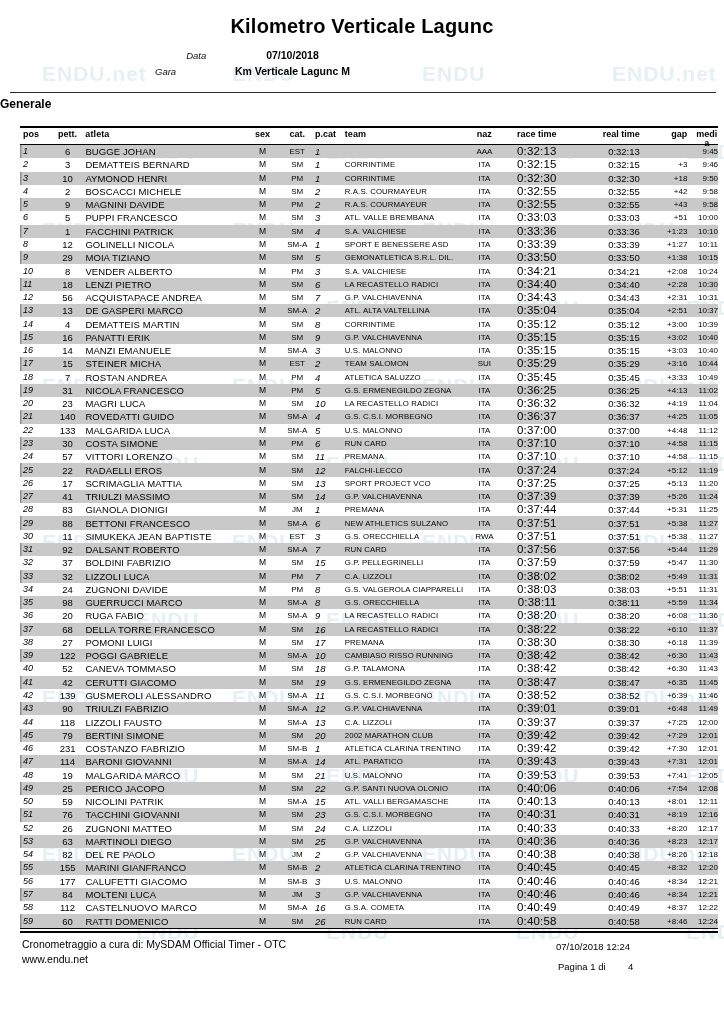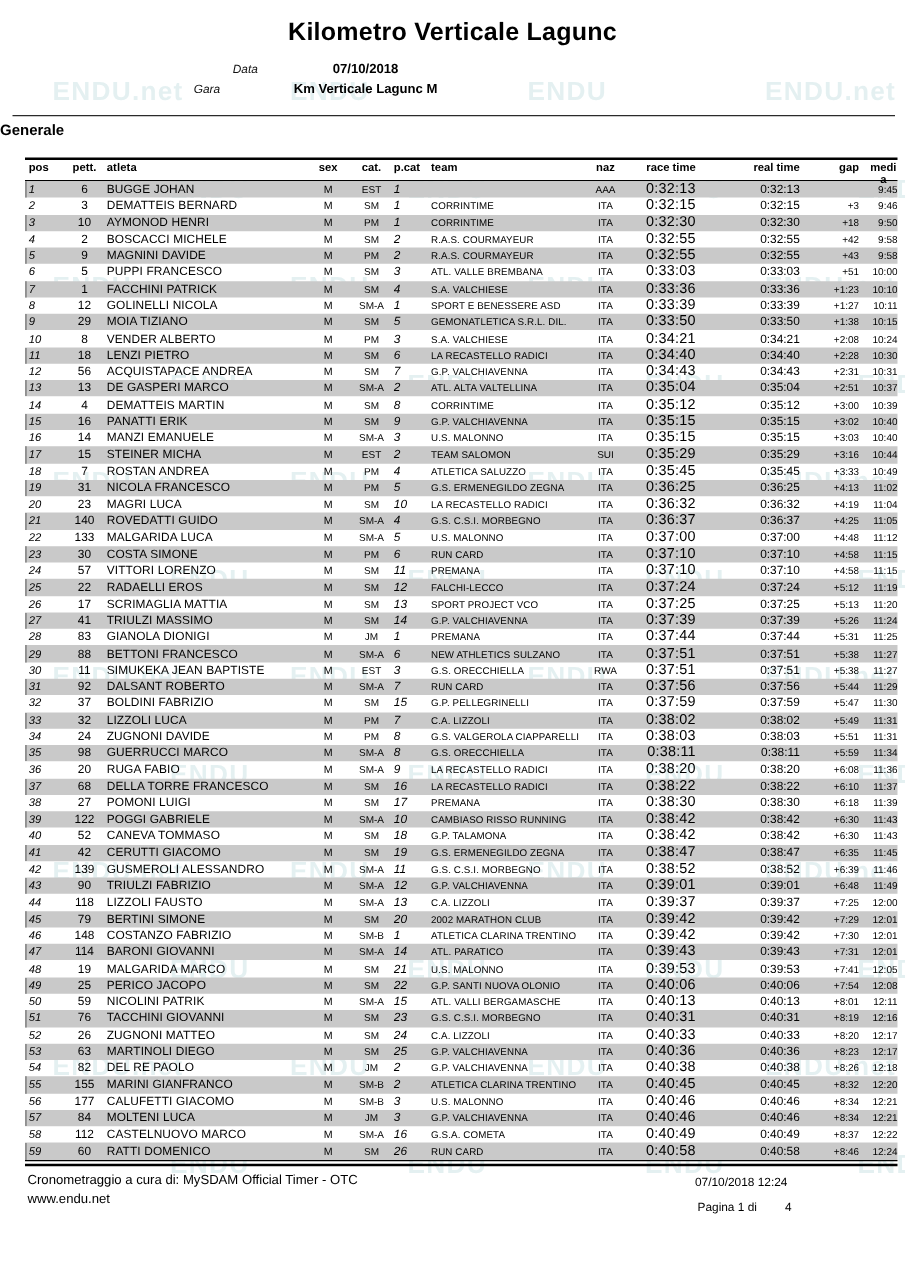--- a/index.html
+++ b/index.html
@@ -781,21 +781,21 @@
           <div class="cell c-pcat">20</div>
           <div class="cell c-team">2002 MARATHON CLUB</div>
           <div class="cell c-naz">ITA</div>
           <div class="cell c-race">0:39:42</div>
           <div class="cell c-real">0:39:42</div>
           <div class="cell c-gap">+7:29</div>
           <div class="cell c-media">12:01</div>
         </div>
         <div class="row">
           <div class="cell c-pos">46</div>
-          <div class="cell c-pett">148</div>
+          <div class="cell c-pett">231</div>
           <div class="cell c-atleta">COSTANZO FABRIZIO</div>
           <div class="cell c-sex">M</div>
           <div class="cell c-cat">SM-B</div>
           <div class="cell c-pcat">1</div>
           <div class="cell c-team">ATLETICA CLARINA TRENTINO</div>
           <div class="cell c-naz">ITA</div>
           <div class="cell c-race">0:39:42</div>
           <div class="cell c-real">0:39:42</div>
           <div class="cell c-gap">+7:30</div>
           <div class="cell c-media">12:01</div>

